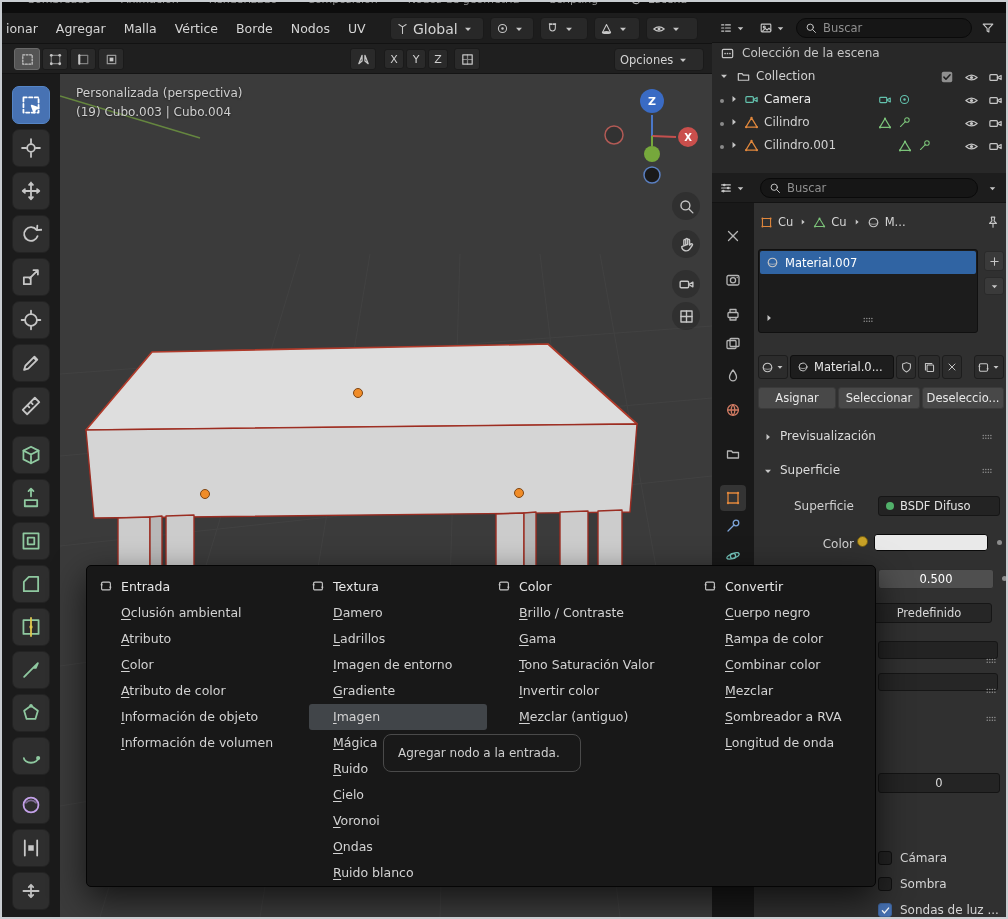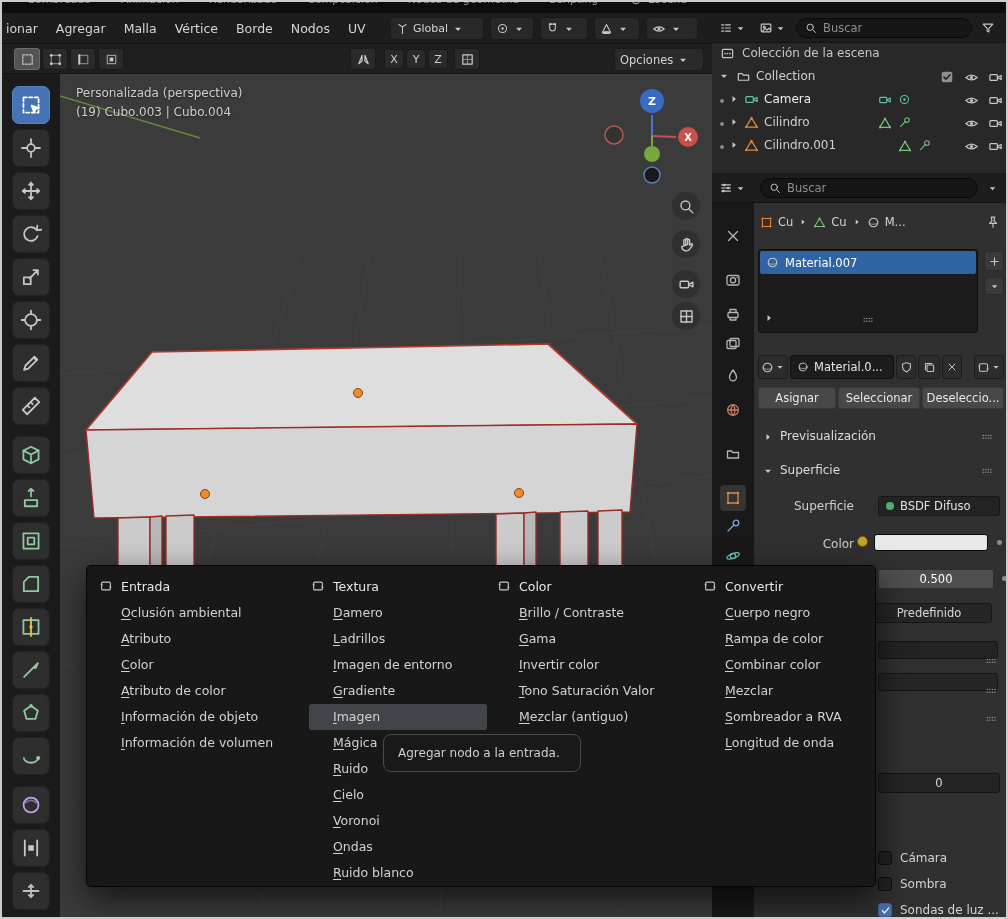--- a/index.html
+++ b/index.html
@@ -103,21 +103,21 @@
         <span class="menu-label">Borde</span>
         <span class="menu-label">Nodos</span>
         <span class="menu-label">UV</span>
       </div>
     <div class="hwidget" style="left:388px;width:94px">
       <span class="ico" style="width:13px;height:13px">
           <svg viewBox="0 0 16 16" fill="none" stroke="#c6c6c6" stroke-width="1.3" stroke-linecap="round" stroke-linejoin="round" style="width:100%;height:100%">
             <path d="M8 14V6M8 6L3.5 3M8 6l4.5-3"></path>
           </svg>
         </span>
-      <span style="font-size:11px">Global</span>
+      <span style="font-size:14px">Global</span>
       <span class="ico" style="width:12px;height:12px">
           <svg viewBox="0 0 16 16" fill="none" stroke="#c6c6c6" stroke-width="1.3" stroke-linecap="round" stroke-linejoin="round" style="width:100%;height:100%">
             <path d="M4 6.2L8 10.6l4-4.4z" fill="#c6c6c6" stroke="none"></path>
           </svg>
         </span>
     </div>
     <div class="hwidget" style="left:488px;width:44px">
       <span class="ico" style="width:13px;height:13px">
           <svg viewBox="0 0 16 16" fill="none" stroke="#c6c6c6" stroke-width="1.3" stroke-linecap="round" stroke-linejoin="round" style="width:100%;height:100%">
             <circle cx="8" cy="8" r="5"></circle>
@@ -1162,22 +1162,22 @@
             <svg viewBox="0 0 16 16" fill="none" stroke="#c6c6c6" stroke-width="1.3" stroke-linecap="round" stroke-linejoin="round" style="width:100%;height:100%">
               <rect x="3" y="3.5" width="10" height="9" rx="1.5"></rect>
               <circle cx="3" cy="6.5" r="1.1" fill="#c6c6c6" stroke="none"></circle>
               <circle cx="13" cy="9.5" r="1.1" fill="#c6c6c6" stroke="none"></circle>
             </svg>
           </span>
           <span>Color</span>
         </div>
         <div class="nmitem"><u>B</u>rillo / Contraste</div>
         <div class="nmitem"><u>G</u>ama</div>
+        <div class="nmitem"><u>T</u>ono Saturación Valor</div>
         <div class="nmitem"><u>I</u>nvertir color</div>
-        <div class="nmitem"><u>T</u>ono Saturación Valor</div>
         <div class="nmitem"><u>M</u>ezclar (antiguo)</div>
       </div>
       <div class="nmcol" style="left: 614px; width: 170px;">
         <div class="nmhead">
           <span class="ico" style="width: 14px; height: 14px;">
             <svg viewBox="0 0 16 16" fill="none" stroke="#c6c6c6" stroke-width="1.3" stroke-linecap="round" stroke-linejoin="round" style="width:100%;height:100%">
               <rect x="3" y="3.5" width="10" height="9" rx="1.5"></rect>
               <circle cx="3" cy="6.5" r="1.1" fill="#c6c6c6" stroke="none"></circle>
               <circle cx="13" cy="9.5" r="1.1" fill="#c6c6c6" stroke="none"></circle>
             </svg>

